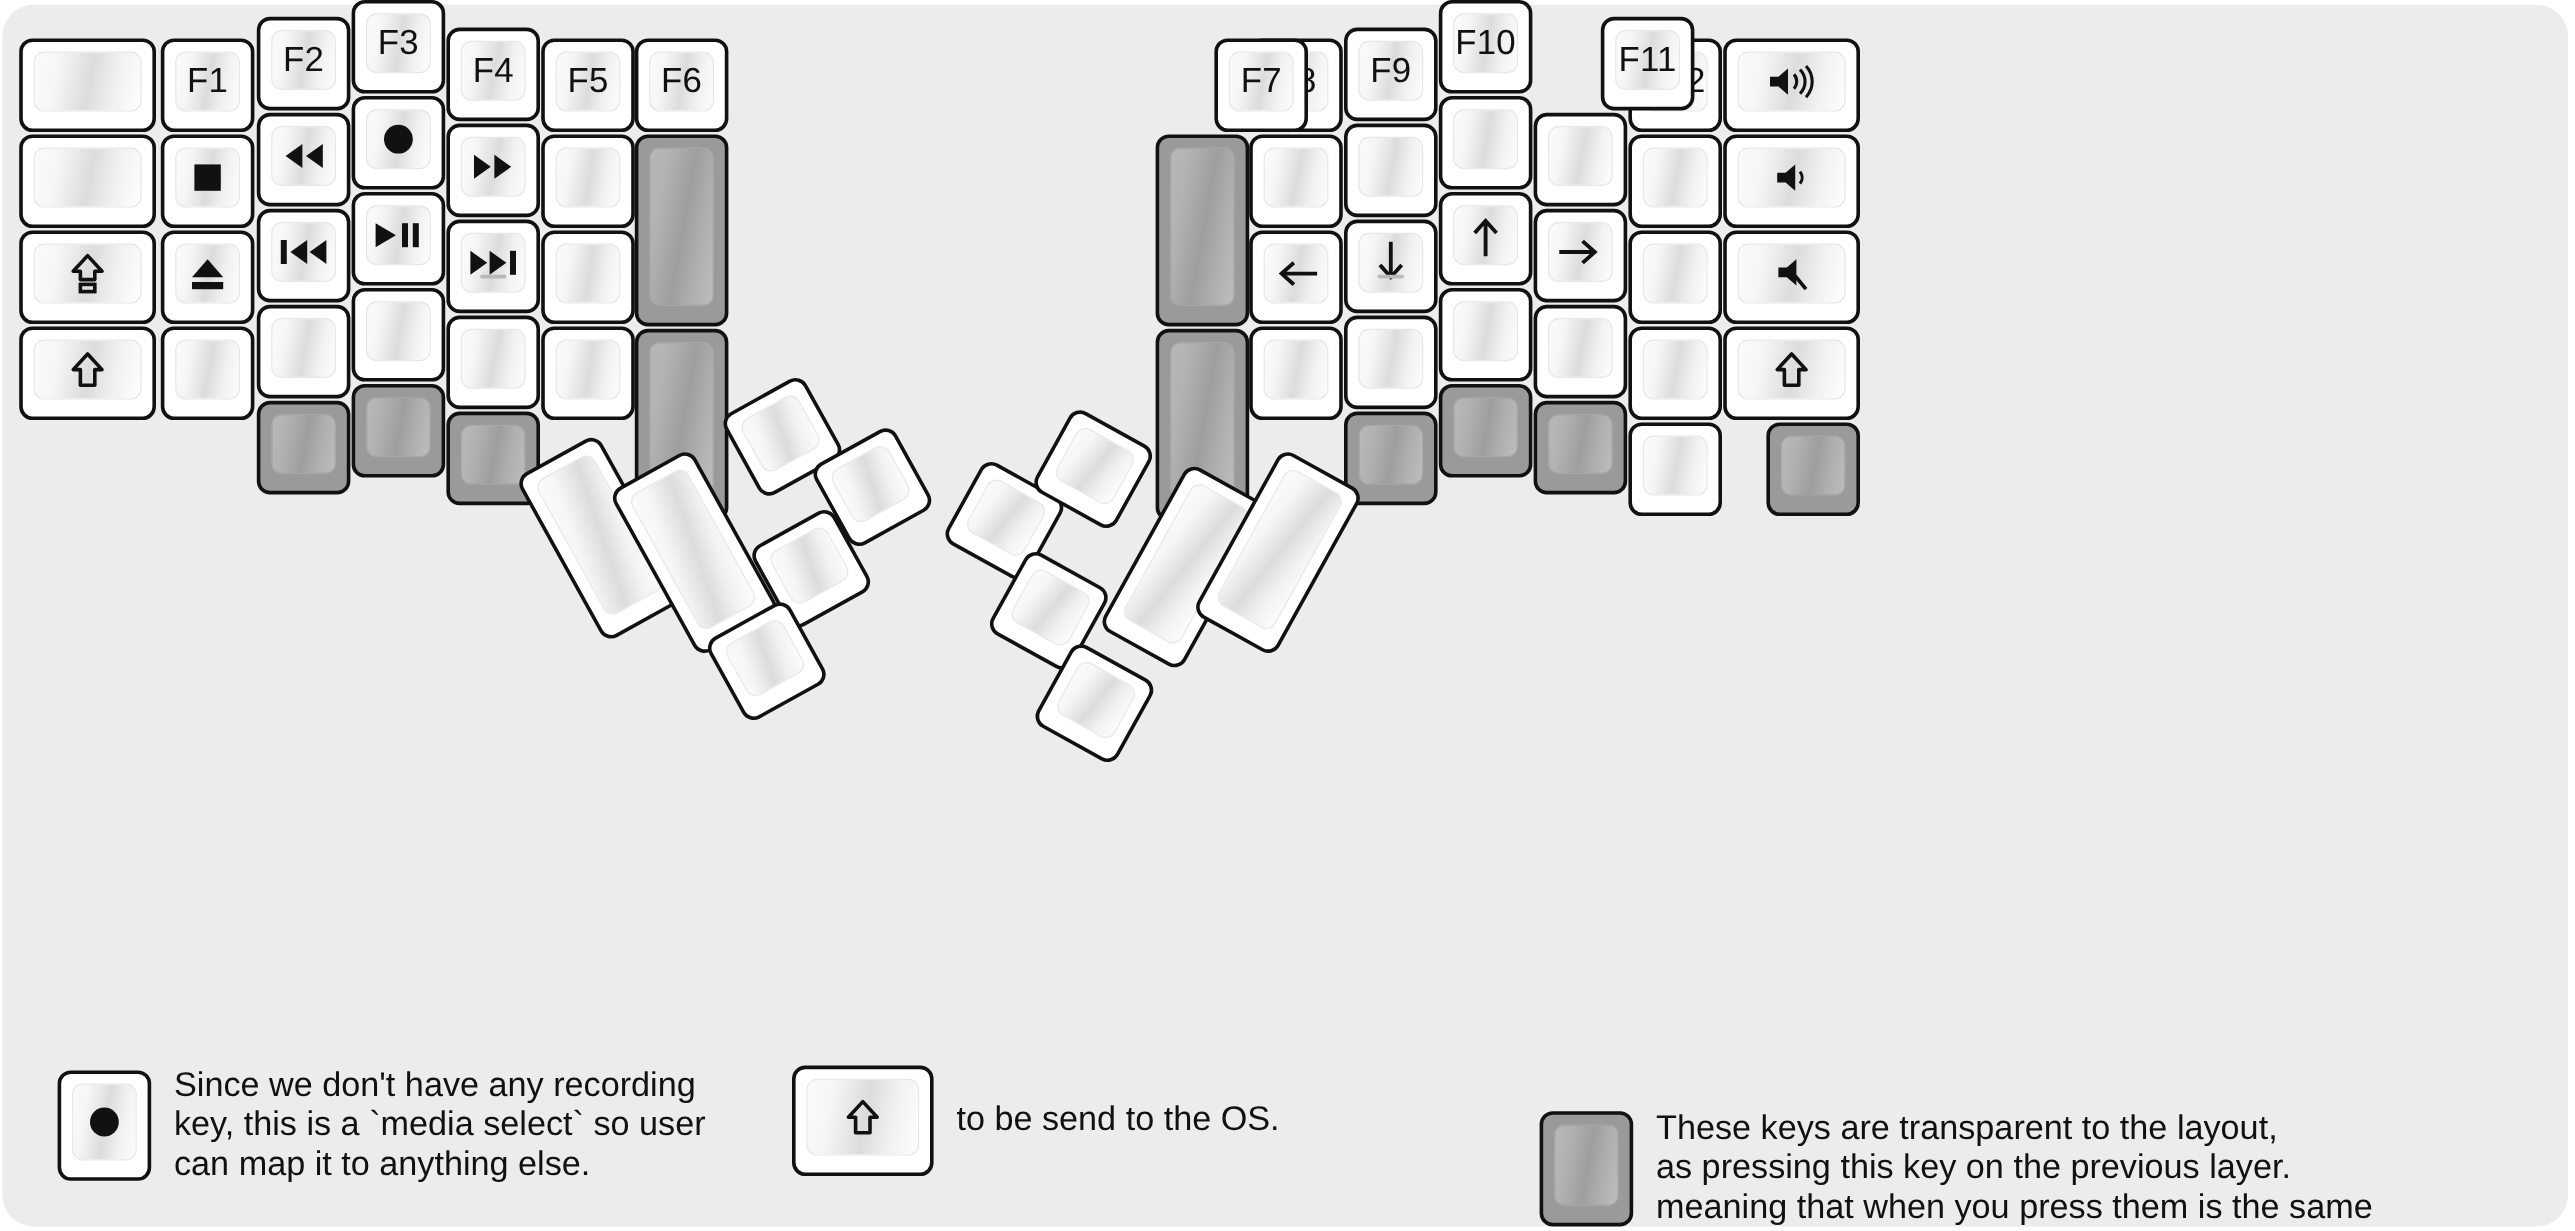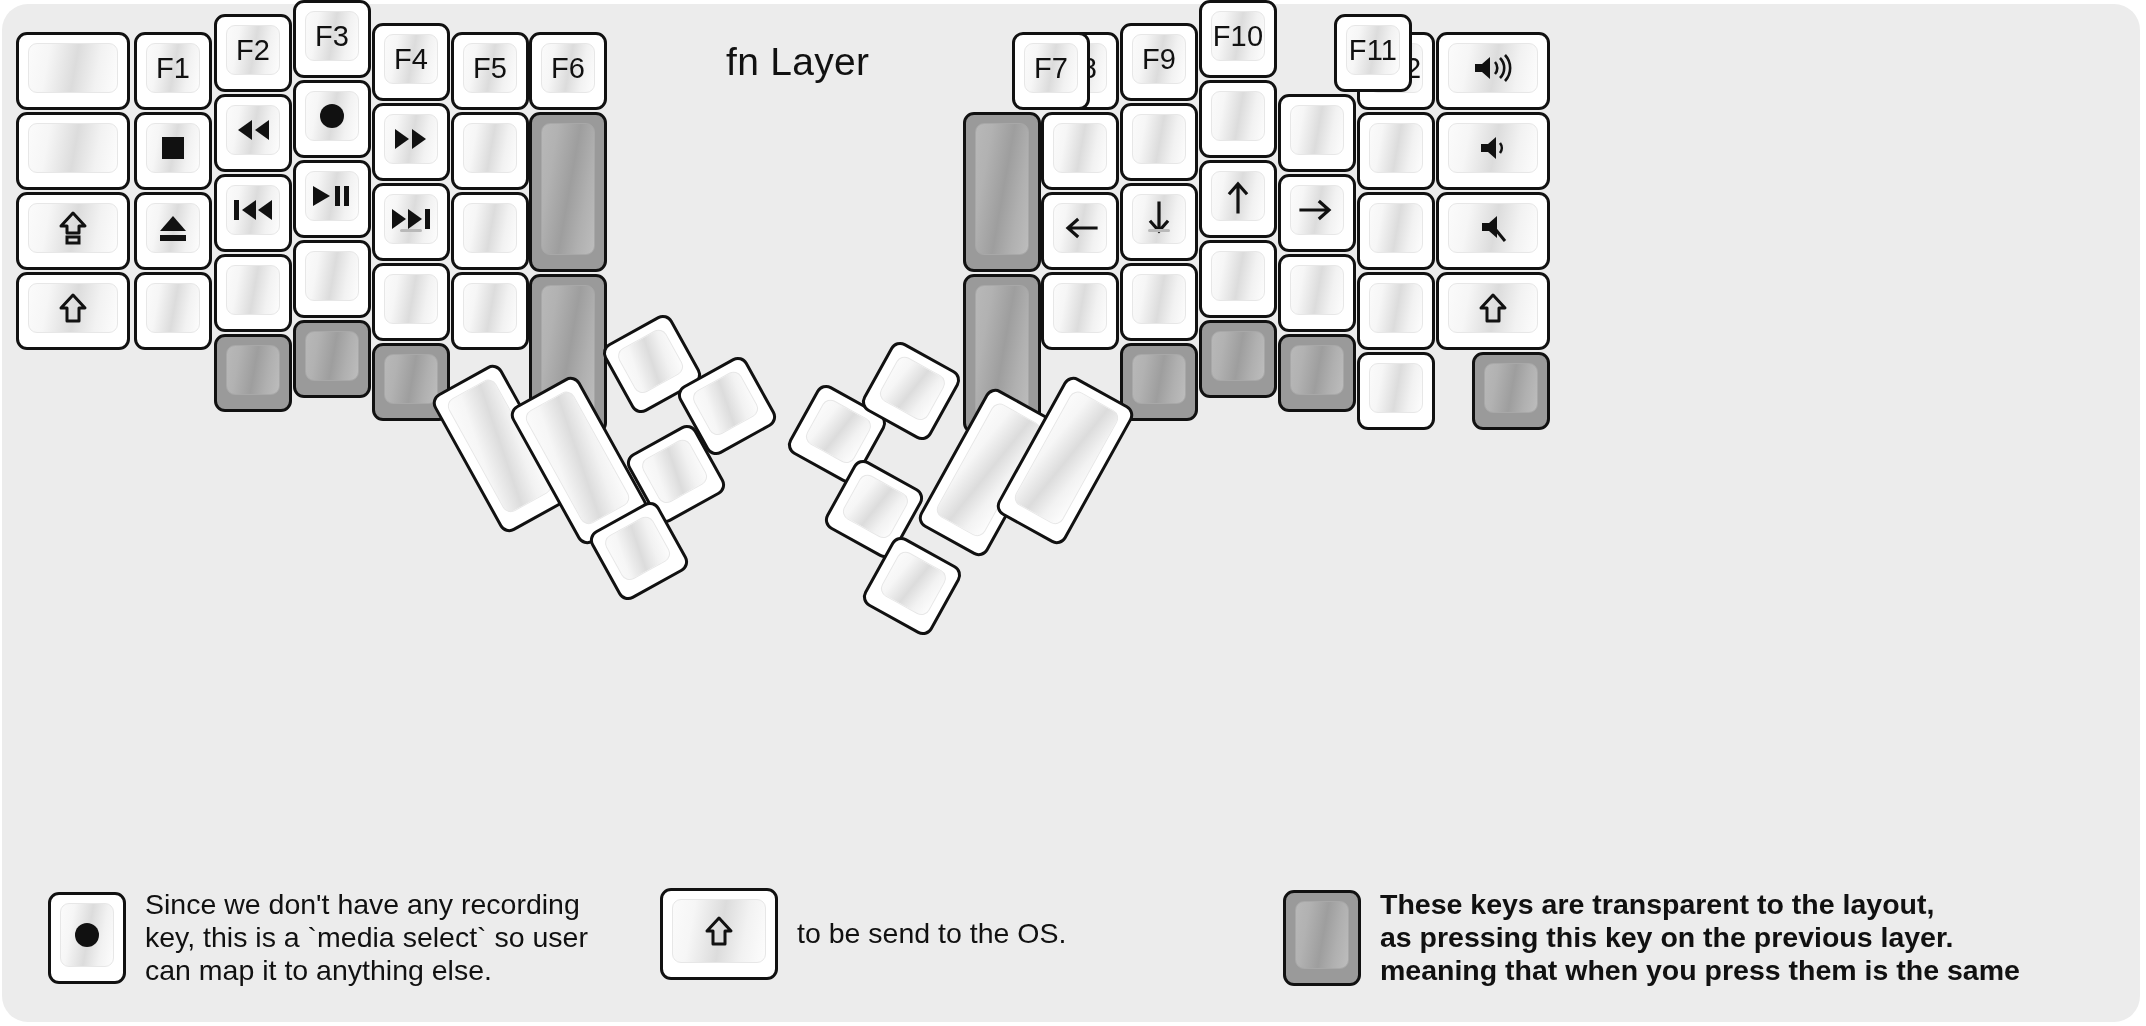--- a/index.html
+++ b/index.html
@@ -54,21 +54,20 @@
     margin-left:19px;font-size:28.5px;line-height:1.16;color:#111;
   }
   svg{display:block;overflow:visible;}
 </style>
 </head>
 <body>
 
 <div id="canvas">
   <div id="panel"></div>
 
-  <div id="title">fn Layer</div>
 
   <div id="left-half">
       <div class="key" style="left: 16px; top: 32px; width: 114px; height: 78px; z-index: 10;">
         <div class="cap">
           <div class="top"></div>
         </div>
       </div>
       <div class="key" style="left: 16px; top: 112px; width: 114px; height: 78px; z-index: 10;">
         <div class="cap">
           <div class="top"></div>
@@ -618,21 +617,21 @@
                   </svg>
                 </span>
               </div>
             </div>
           </div>
         </div>
         <div class="ntext">
           <div>to be send to the OS.</div>
         </div>
       </div>
-      <div class="note" style="left: 1283px; top: 888px; font-weight: bold;">
+      <div class="note" style="left: 1283px; top: 924px;">
         <div class="nkey" style="width: 78px; height: 96px;">
           <div class="key trans" style="left: 0px; top: 0px; width: 78px; height: 96px; position: absolute;">
             <div class="cap">
               <div class="top"></div>
             </div>
           </div>
         </div>
         <div class="ntext">
           <div>These keys are transparent to the layout,</div>
           <div>as pressing this key on the previous layer.</div>

